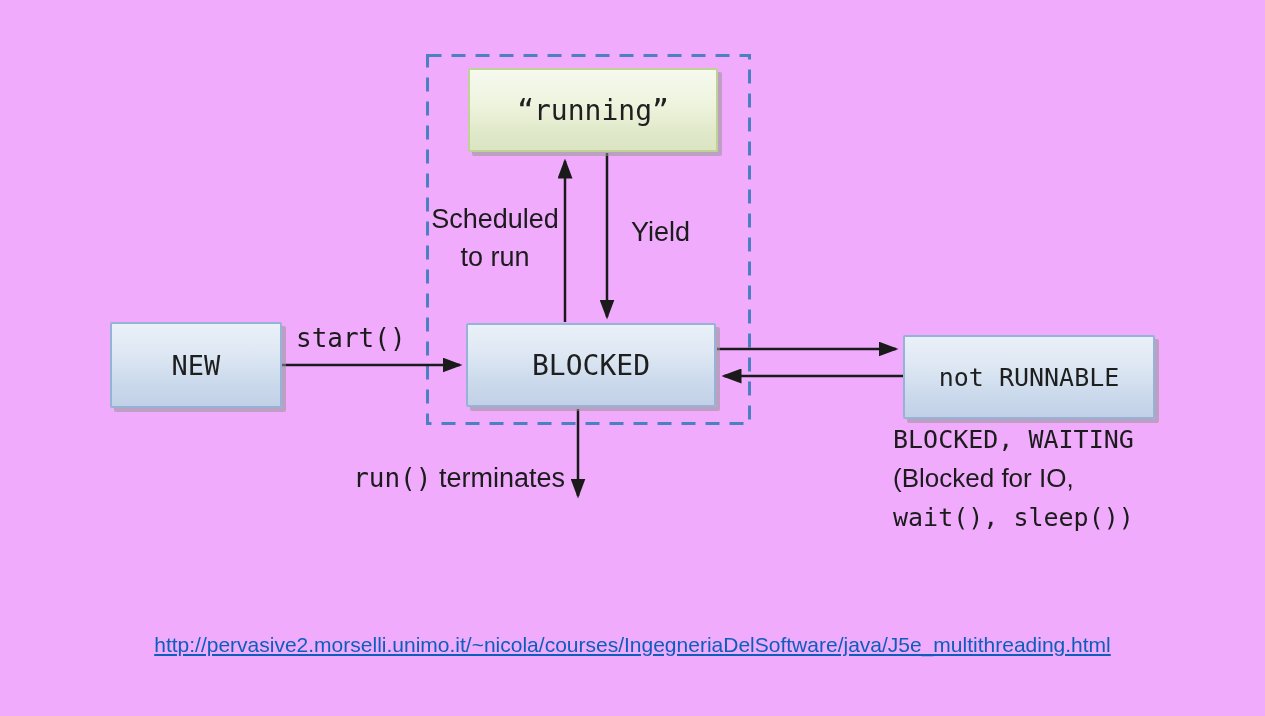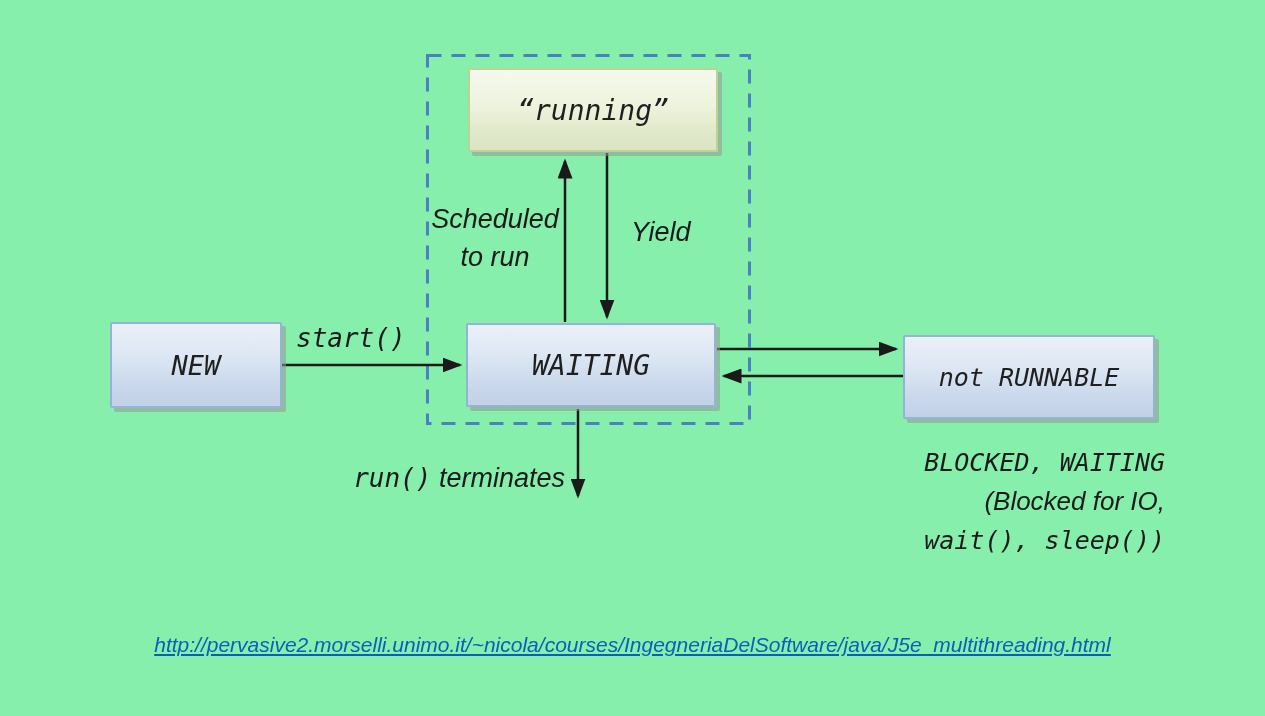--- a/index.html
+++ b/index.html
@@ -1,23 +1,22 @@
 <!DOCTYPE html>
 <html><head>
 <meta charset="utf-8">
 <style>
   html, body { margin: 0; padding: 0; background: #ffffff; }
   .canvas {
     position: relative;
     width: 1265px;
     height: 716px;
-    background: #86efac;
+    background: #f0abfc;
     overflow: hidden;
     font-family: "Liberation Sans", sans-serif;
-    font-style: italic;
   }
   .edges { position: absolute; left: 0; top: 0; }
 
   .node {
     position: absolute;
     display: flex;
     align-items: center;
     justify-content: center;
     border-radius: 2px;
     box-shadow: 4px 4px 0 rgba(150,150,150,0.55);
@@ -41,23 +40,23 @@
     line-height: 38px;
     white-space: nowrap;
   }
   .lbl.center { text-align: center; }
   .mono { font-family: "DejaVu Sans Mono", monospace; font-size: 25px; }
   .sans { font-family: "Liberation Sans", sans-serif; }
 
   .note {
     position: absolute;
     left: 893px;
-    top: 443px;
+    top: 420px;
     width: 272px;
-    text-align: right;
+    text-align: left;
     color: #1b1b1b;
     font-size: 26px;
     line-height: 39px;
     white-space: nowrap;
   }
 
   .footer {
     position: absolute;
     left: 0; top: 633px;
     width: 1265px;
@@ -99,21 +98,21 @@
 
   <div class="node green" style="left:468px; top:68px; width:246px; height:80px; font-size:28px;">
     <span>“running”</span>
   </div>
 
   <div class="node blue" style="left:110px; top:322px; width:168px; height:82px; font-size:27px;">
     <span>NEW</span>
   </div>
 
   <div class="node blue" style="left:466px; top:323px; width:246px; height:80px; font-size:28px;">
-    <span>WAITING</span>
+    <span>BLOCKED</span>
   </div>
 
   <div class="node blue" style="left:903px; top:323px; width:248px; height:80px; font-size:25px;margin-top:12px;">
     <span>not RUNNABLE</span>
   </div>
 
 
   <div class="lbl mono" style="left:296px; top:319px; font-size:26px;">start()</div>
 
   <div class="lbl sans center" style="left:420px; top:200px; width:150px;">

